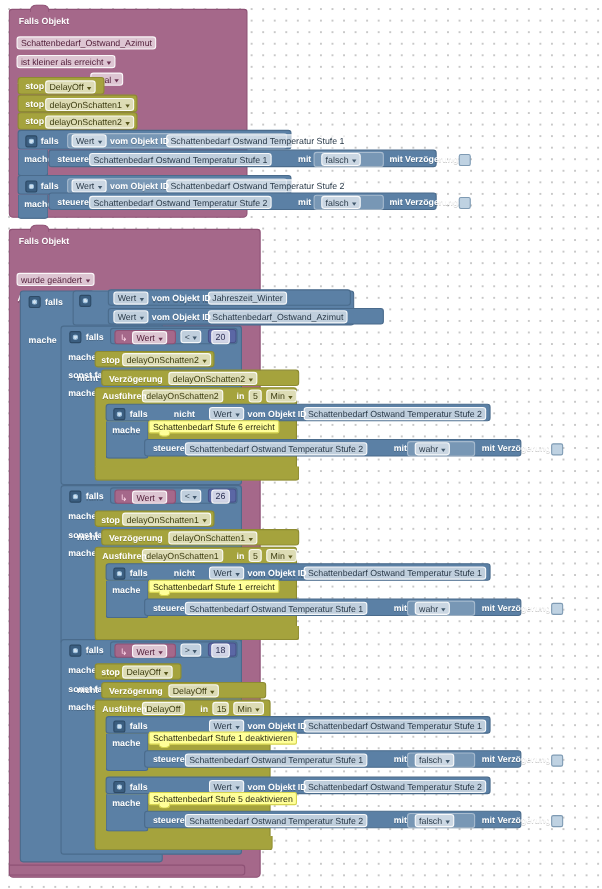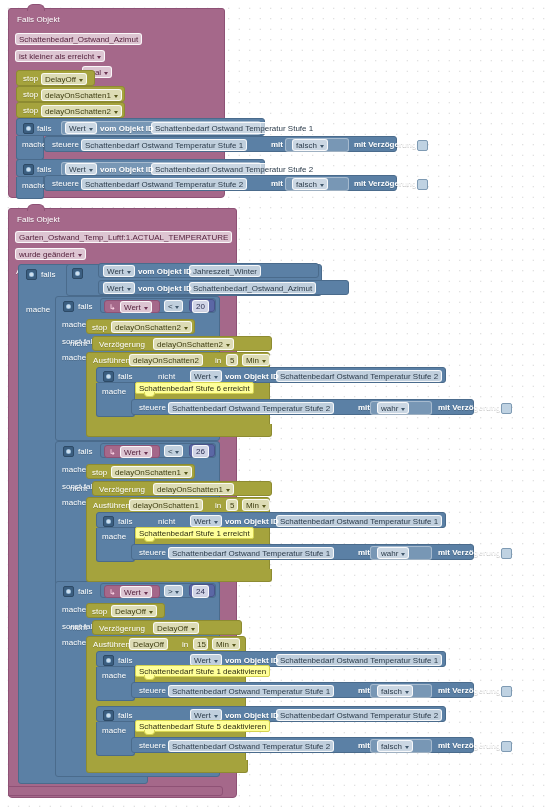--- a/index.html
+++ b/index.html
@@ -42,21 +42,21 @@
     border-radius:3px;
     color:#fff;
   }
   .pinkv{          
     background:#a5688a;border:1px solid #8e5175;border-radius:3px;color:#fff;
   }
 
   
   .lbl{
     position:absolute;white-space:nowrap;color:#ffffff;
-    font-size:8px;line-height:10px;font-weight:normal;
+    font-size:8px;line-height:10px;font-weight:bold;
     letter-spacing:.05px;
     text-shadow:0 1px 0 rgba(0,0,0,.18);
   }
 
   
   .fld{
     position:absolute;box-sizing:border-box;
     background:rgba(255,255,255,.62);
     border:1px solid rgba(255,255,255,.85);
     border-radius:3px;
@@ -226,21 +226,20 @@
     <div class="wl" style="left:226px;top:3px;">mit</div>
     <div class="sock" style="left:240px;top:1px;width:64px;height:14px;"></div>
     <div class="dd" style="left:247px;top:2px;">falsch</div>
     <div class="wl" style="left:309px;top:3px;">mit Verzögerung</div>
     <div class="cbx" style="left:372px;top:3px;"></div>
   </div>
 
   <div class="blk hat" style="left:8px;top:208px;width:229px;height:590px;">
     <div class="notch"></div>
     <div class="lbl" style="left:8px;top:6px;">Falls Objekt</div>
-    <div class="fld onpink" style="left:6px;top:22px;">Garten_Ostwand_Temp_Luftf:1.ACTUAL_TEMPERATURE</div>
     <div class="dd onpink" style="left:6px;top:39px;">wurde geändert</div>
     <div class="lbl" style="left:7px;top:58px;">Auslösung durch</div>
     <div class="dd onpink" style="left:73px;top:55px;">egal</div>
   </div>
 
   <div style="position:absolute;left:8px;top:786px;width:213px;height:8px;background:#a5688a;border:1px solid #8e5175;border-radius:0 3px 3px 0;"></div>
 
   <div class="blk ctrl" style="left:18px;top:264px;width:130px;height:520px;">
     <div class="gear" style="left:7px;top:4px;"></div>
     <div class="lbl" style="left:22px;top:5px;">falls</div>
@@ -390,21 +389,21 @@
     <div class="lbl" style="left:6px;top:40px;">sonst falls</div>
     <div class="lbl" style="left:6px;top:56px;">mache</div>
   </div>
   <div class="blk ctrl" style="left:100px;top:583px;width:116px;height:15px;">
     <div class="blk pinkv" style="left:3px;top:1px;width:56px;height:13px;">
       <div class="arrw" style="left:4px;top:2px;">↳</div>
       <div class="dd onpink" style="left:15px;top:0px;">Wert</div>
     </div>
     <div class="op" style="left:63px;top:1px;">&gt;</div>
     <div class="num" style="left:88px;top:0px;width:26px;">
-      <span>24</span>
+      <span>18</span>
     </div>
   </div>
   <div class="blk time" style="left:86px;top:603px;width:79px;height:15px;">
     <div class="lbl" style="left:5px;top:3px;">stop</div>
     <div class="dd ongreen" style="left:24px;top:1px;">DelayOff</div>
   </div>
   <div class="blk time" style="left:92px;top:620px;width:150px;height:15px;">
     <div class="lbl" style="left:6px;top:3px;">Verzögerung</div>
     <div class="dd ongreen" style="left:60px;top:1px;">DelayOff</div>
   </div>

